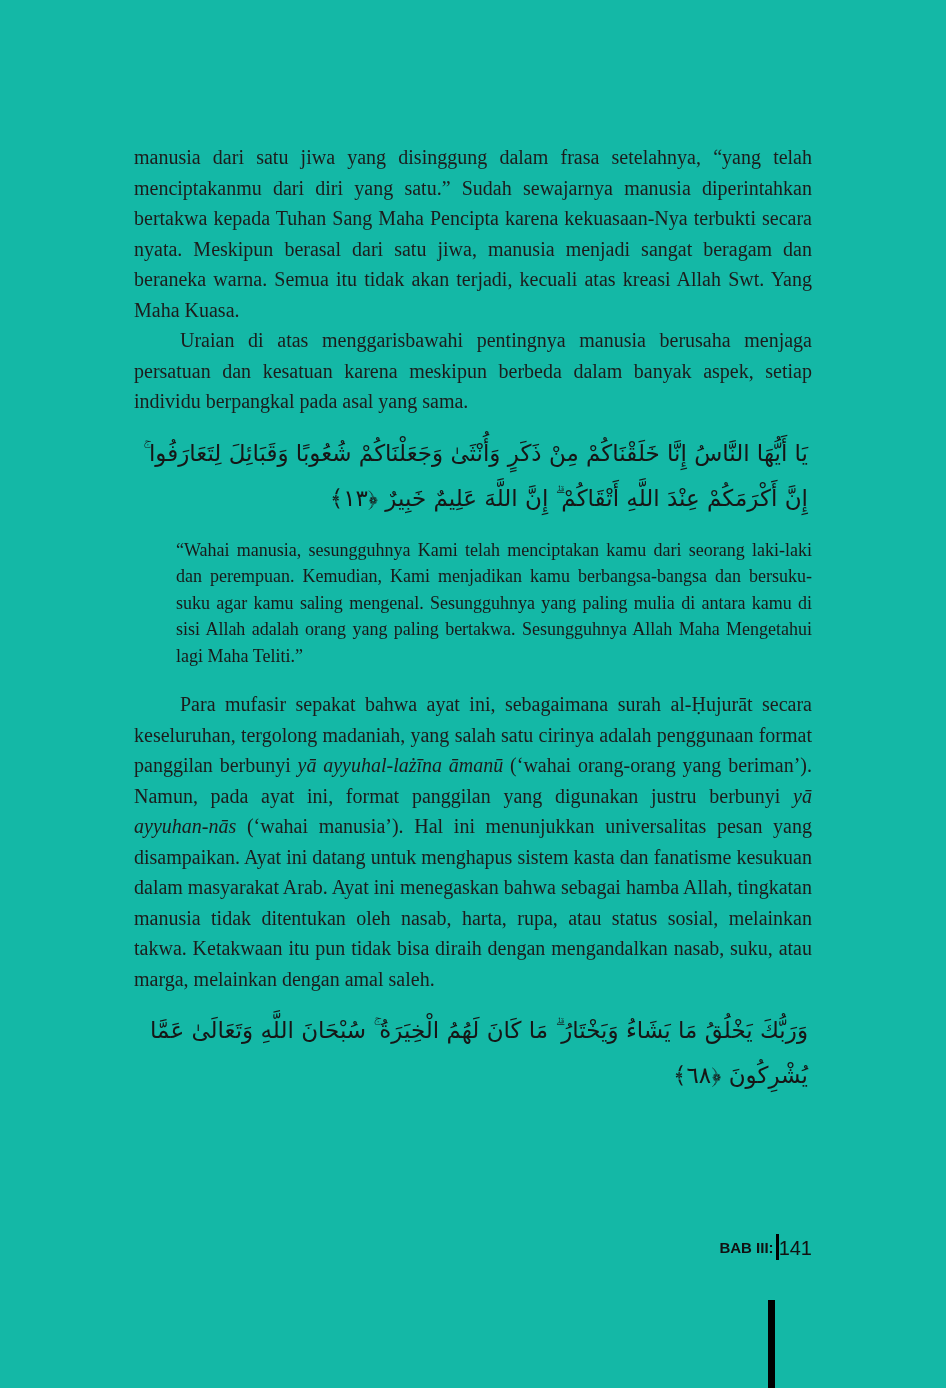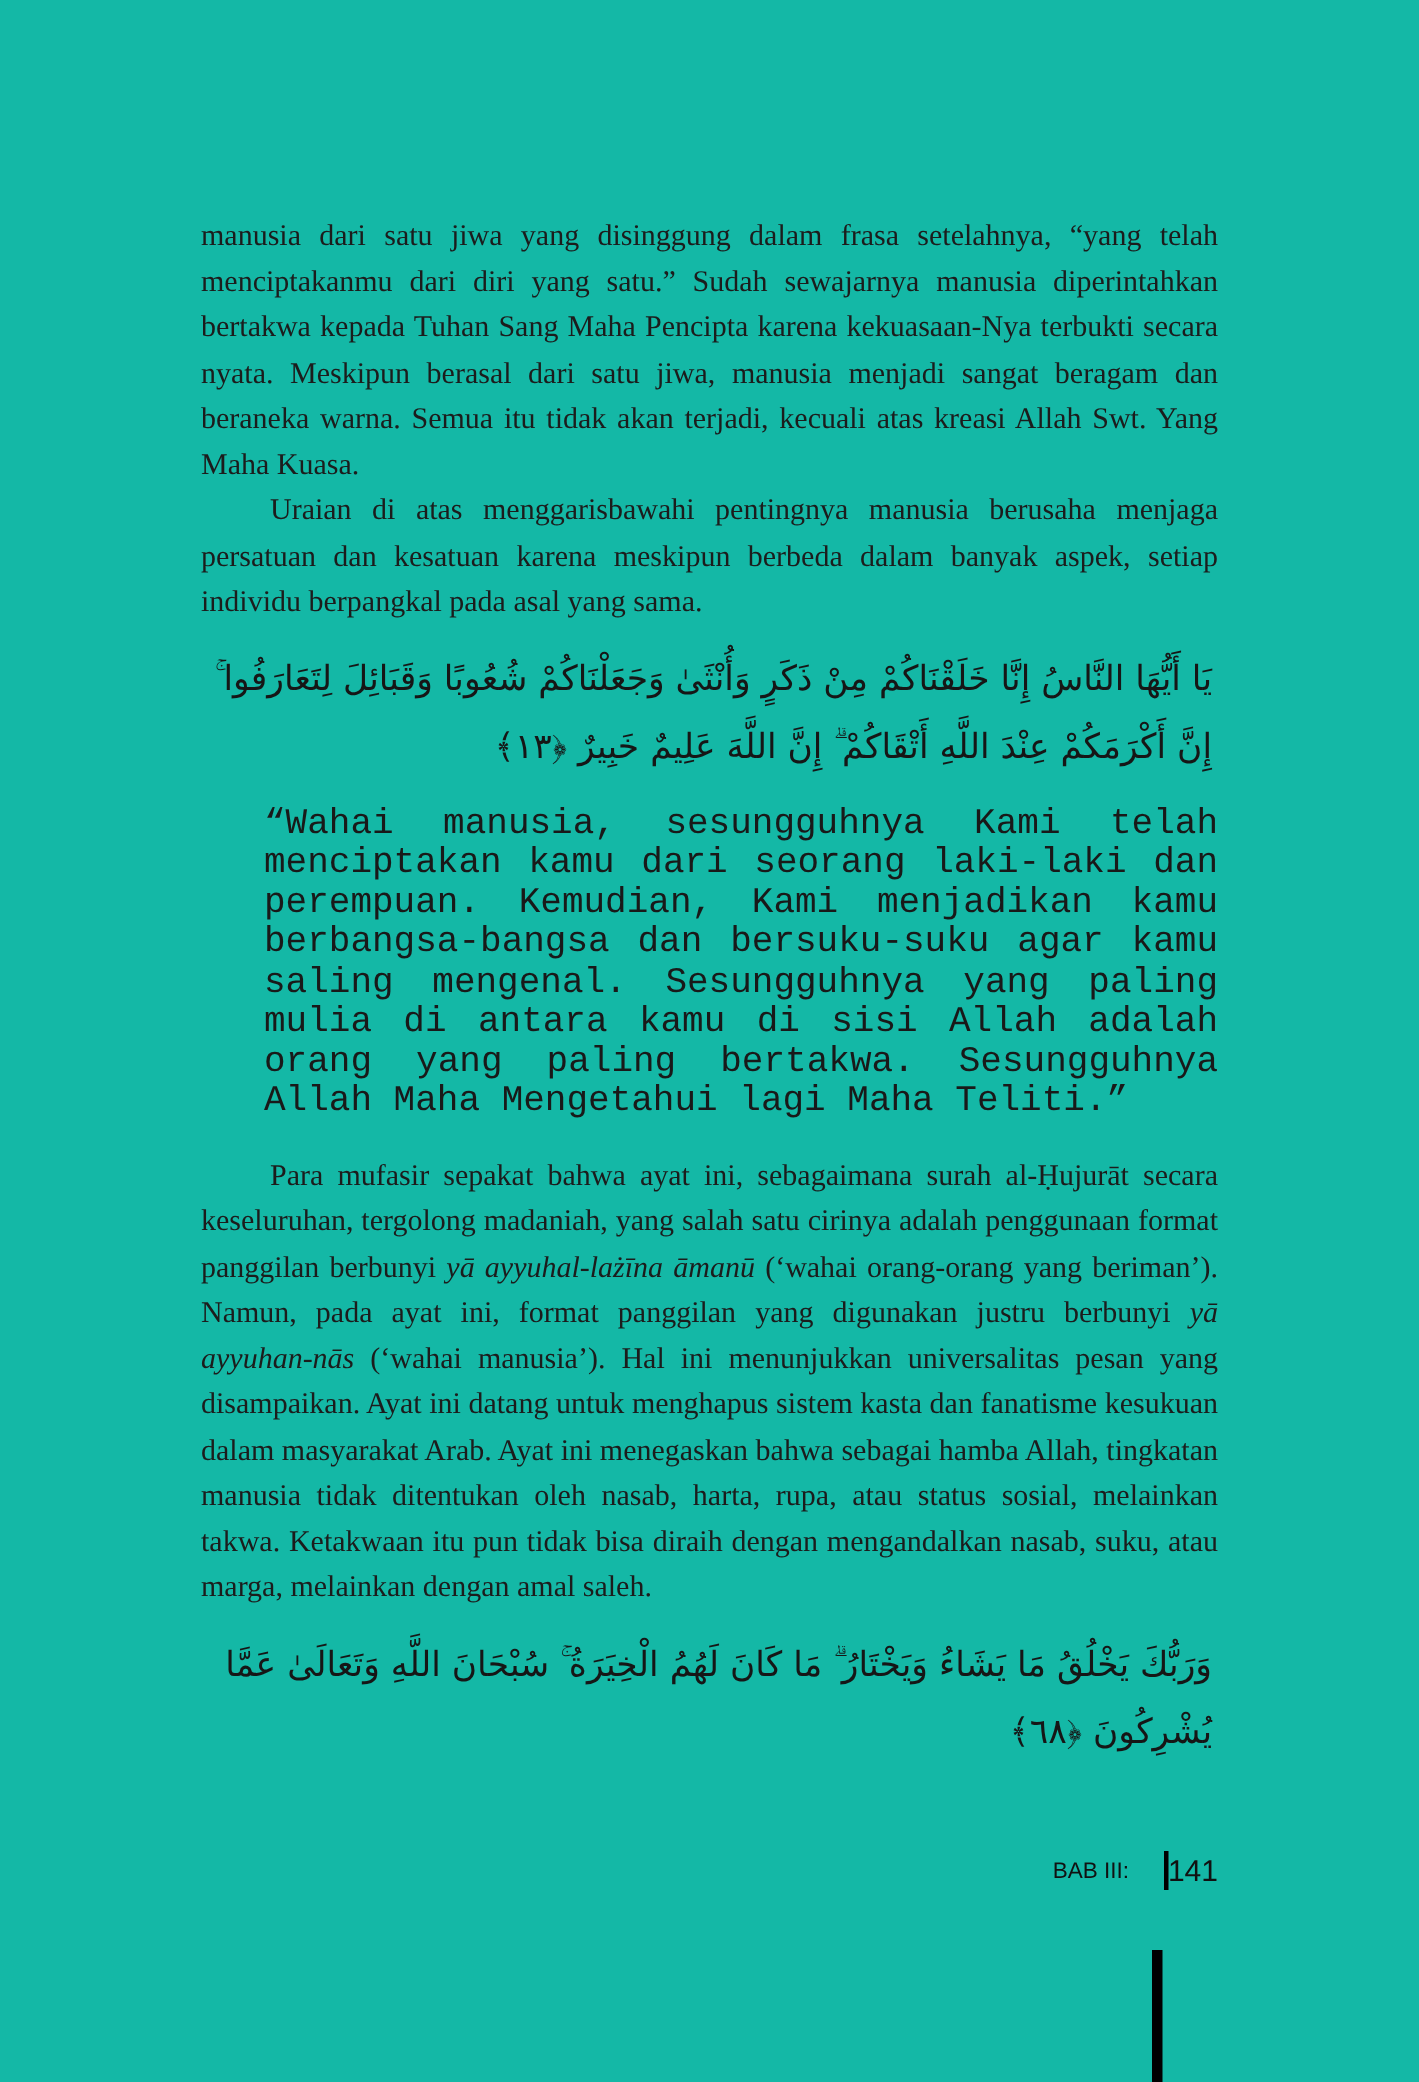--- a/index.html
+++ b/index.html
@@ -32,41 +32,41 @@
     direction: rtl;
     text-align: right;
     font-family: "DejaVu Sans", sans-serif;
     font-size: 23px;
     line-height: 45px;
     margin: 14px 4px 16px 4px;
     color: #161616;
   }
   .quote {
     margin: 14px 0 20px 42px;
-    font-size: 24px;
+    font-size: 18px;
     line-height: 26.5px;
     text-align: justify;
     color: #191919;
-    font-family: Liberation Mono, monospace;
   }
   .footer {
     position: absolute;
     top: 1234px;
     right: 134px;
     display: flex;
     align-items: stretch;
     font-family: "Liberation Sans", "DejaVu Sans", sans-serif;
     color: #111;
   }
   .footer-chapter {
     text-align: right;
     font-size: 15px;
     line-height: 23px;
-    padding-right: 23px;
+    padding-right: 2px;
     padding-top: 2px;
+    font-weight: bold;
   }
   .footer-divider {
     width: 3px;
     background: #000;
     align-self: stretch;
   }
   .footer-page-number {
     font-size: 20px;
     padding-top: 3px;
   }

